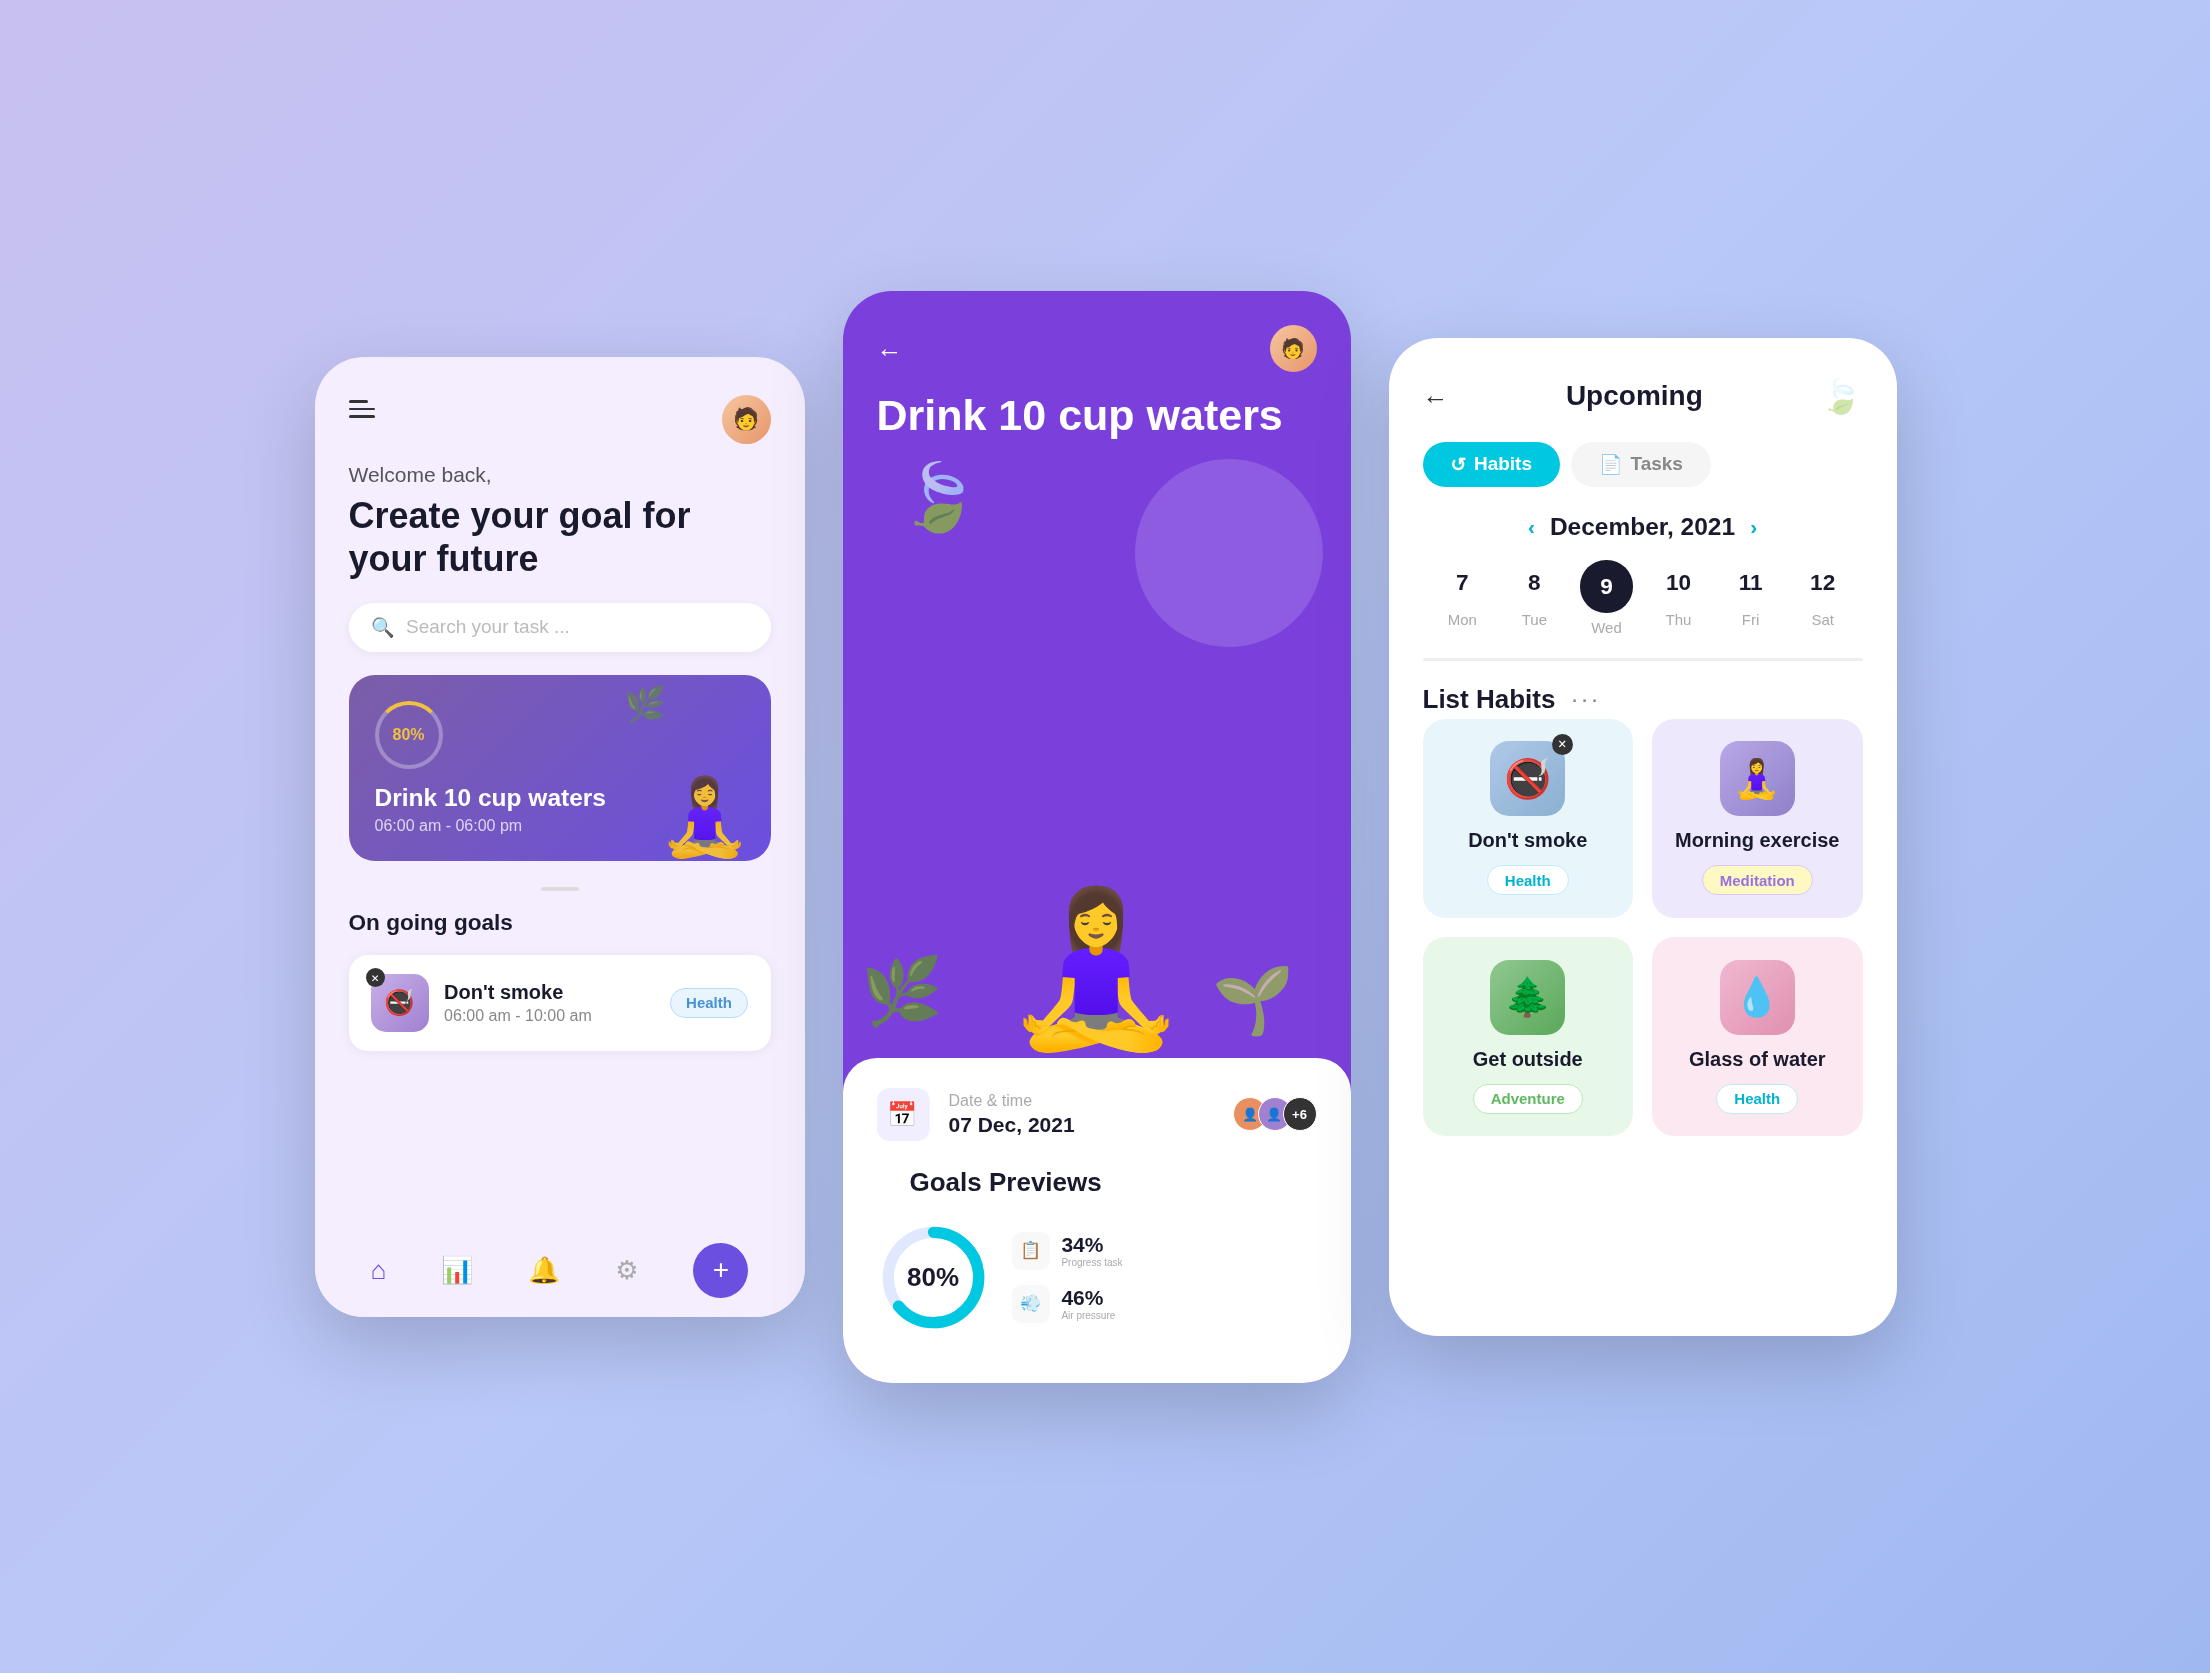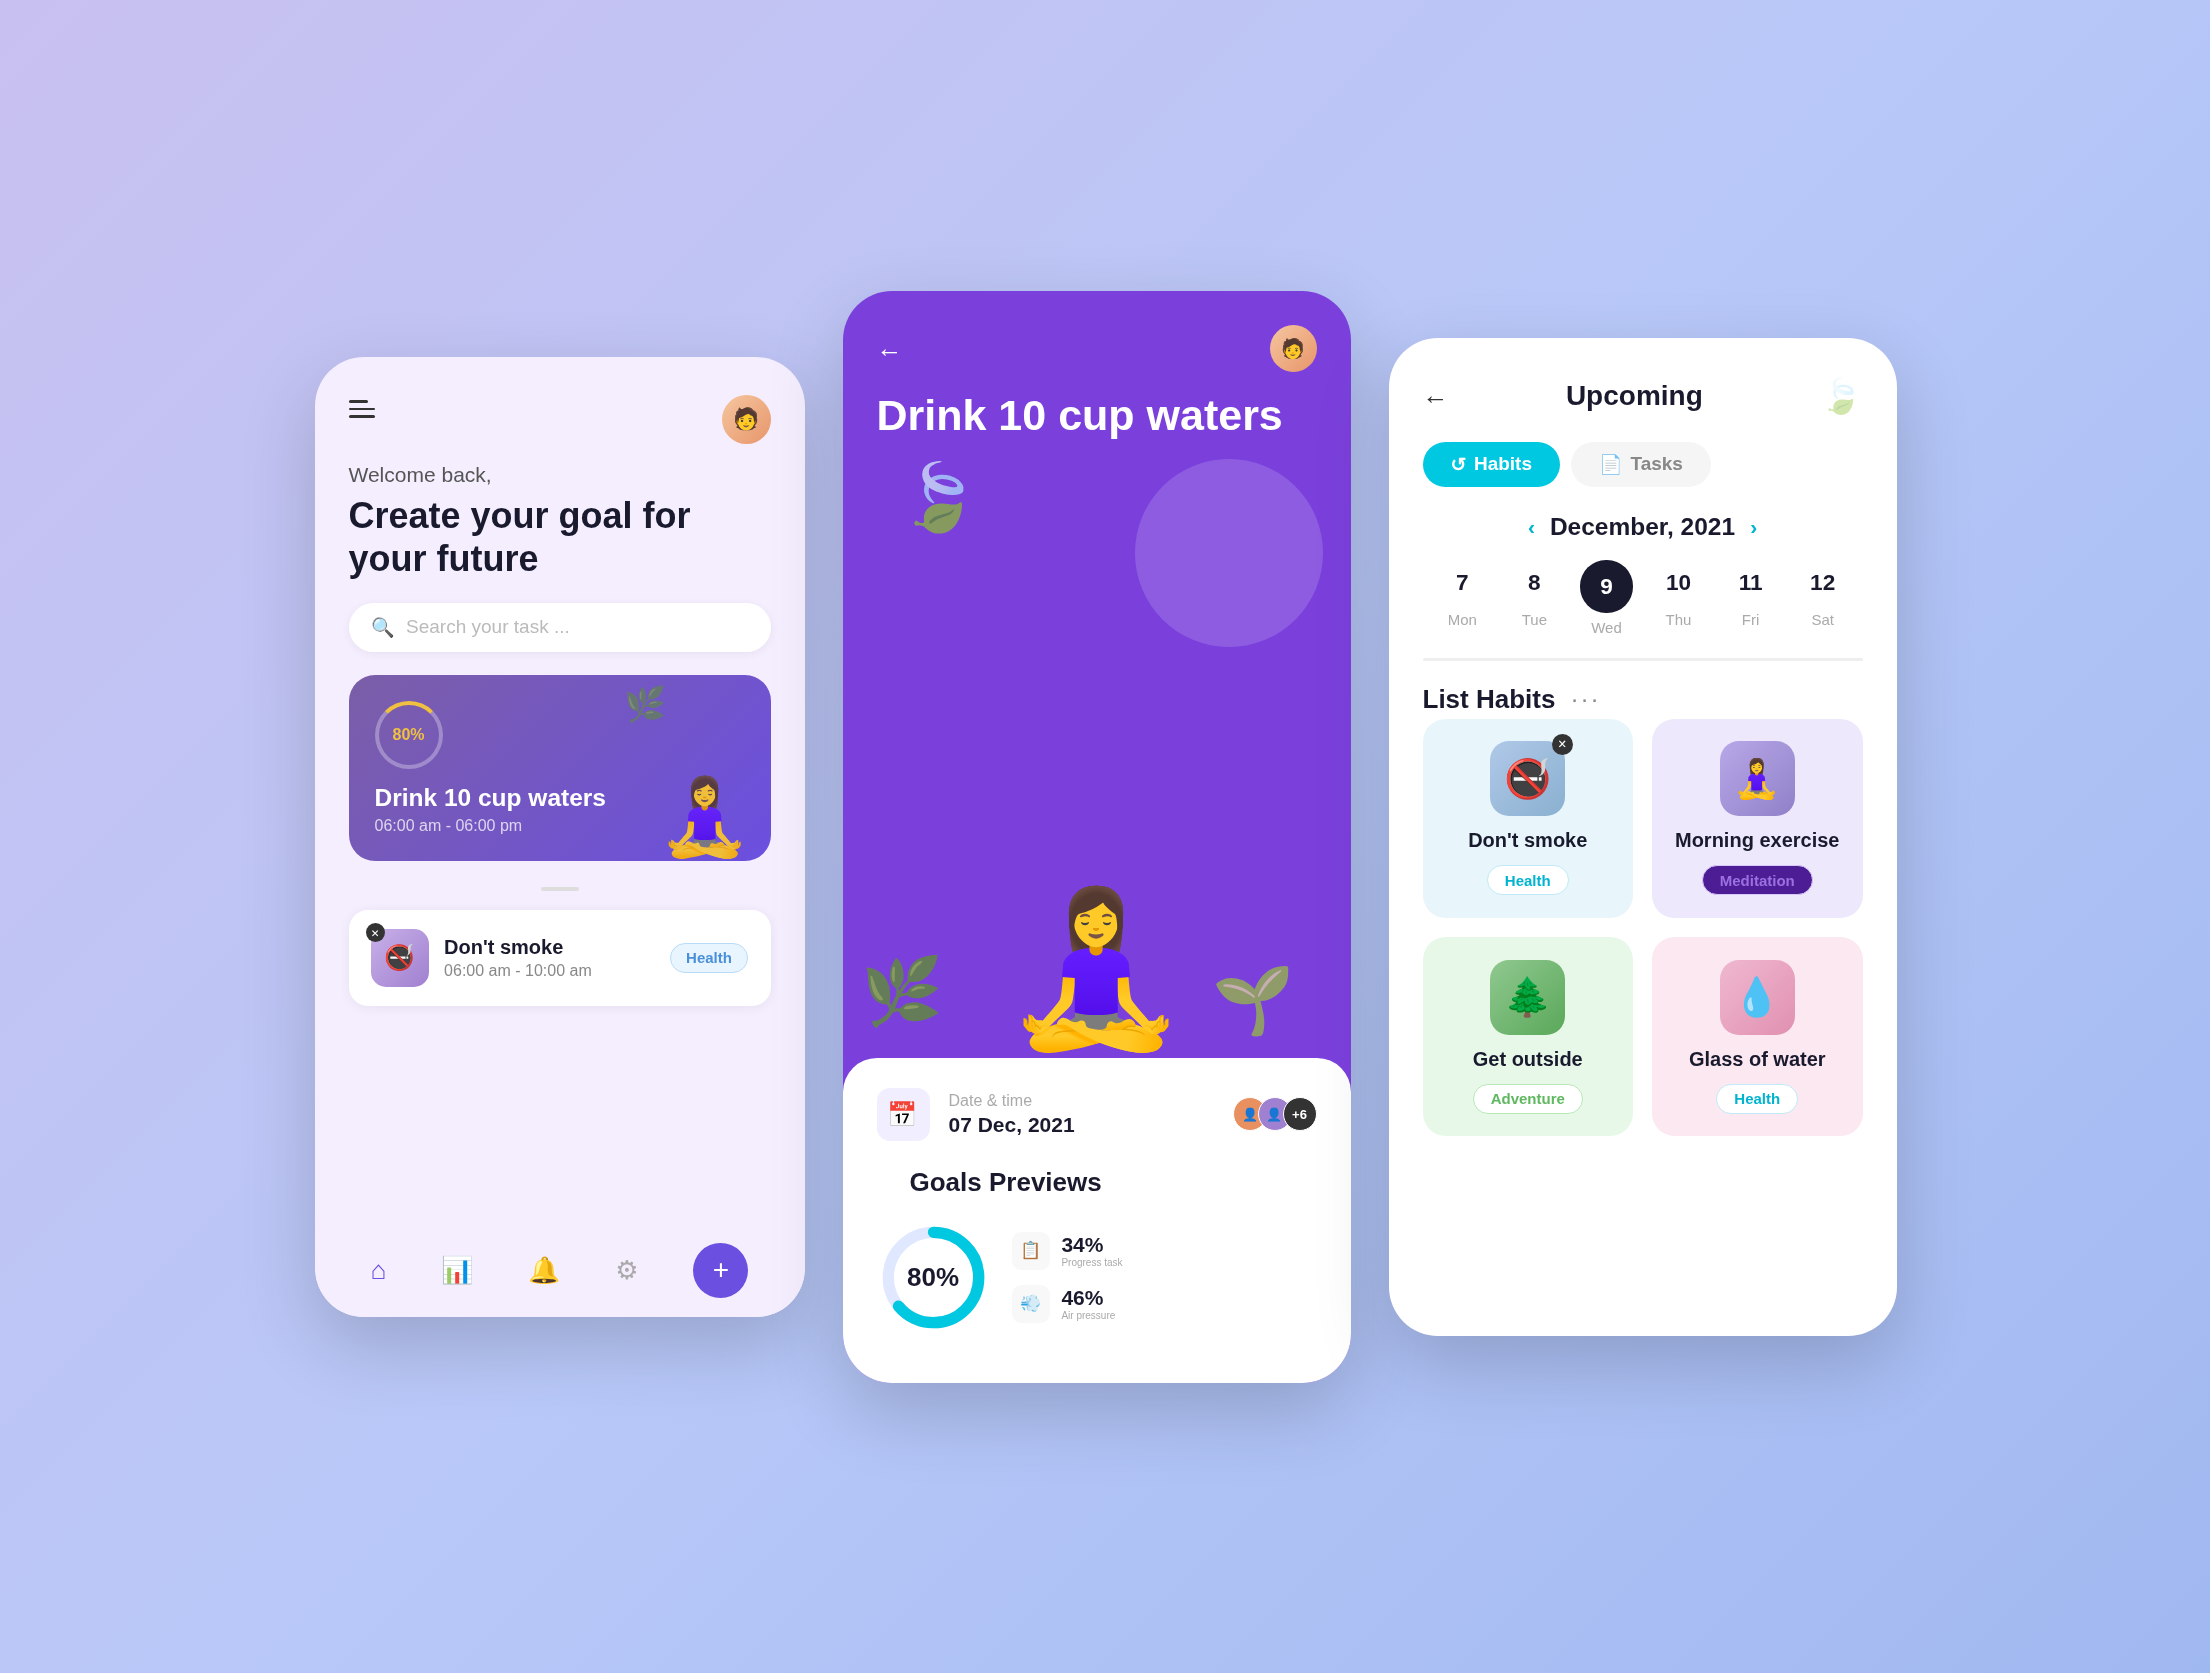--- a/index.html
+++ b/index.html
@@ -628,21 +628,21 @@
       color: #1a1a2e;
       text-align: center;
     }
     .p3-habit-badge {
       font-size: 15px;
       font-weight: 600;
       padding: 5.6px 17px;
       border-radius: 19px;
     }
     .p3-habit-badge.health { background: #fff; color: #00b4d0; border: 0.9px solid #c0eaf8; }
-    .p3-habit-badge.meditation { background: #4c1d95; color: #9b70e0; border: 0.9px solid #d8c8f8; }
+    .p3-habit-badge.meditation { background: #fef9c3; color: #9b70e0; border: 0.9px solid #d8c8f8; }
     .p3-habit-badge.adventure { background: #fff; color: #60b860; border: 0.9px solid #b8e8b8; }
   </style>
 </head>
 <body>
 
 <div class="phone phone1">
   <div class="phone1-inner">
     <div class="p1-header">
       <div class="p1-hamburger">
         <span></span>
@@ -660,20 +660,21 @@
     <div class="p1-card">
       <div class="p1-plant-deco">🌿</div>
       <div class="p1-card-progress">
         <span class="p1-card-progress-text">80%</span>
       </div>
       <div class="p1-card-title">Drink 10 cup waters</div>
       <div class="p1-card-time">06:00 am - 06:00 pm</div>
       <div class="p1-card-figure">🧘‍♀️</div>
     </div>
     <div class="p1-divider"></div>
+    <div class="p1-ongoing">On going goals</div>
     <div class="p1-goal-item">
       <div class="p1-goal-icon">
         <div class="p1-goal-close">✕</div>
         🚭
       </div>
       <div class="p1-goal-info">
         <div class="p1-goal-name">Don't smoke</div>
         <div class="p1-goal-time">06:00 am - 10:00 am</div>
       </div>
       <div class="p1-goal-badge">Health</div>

